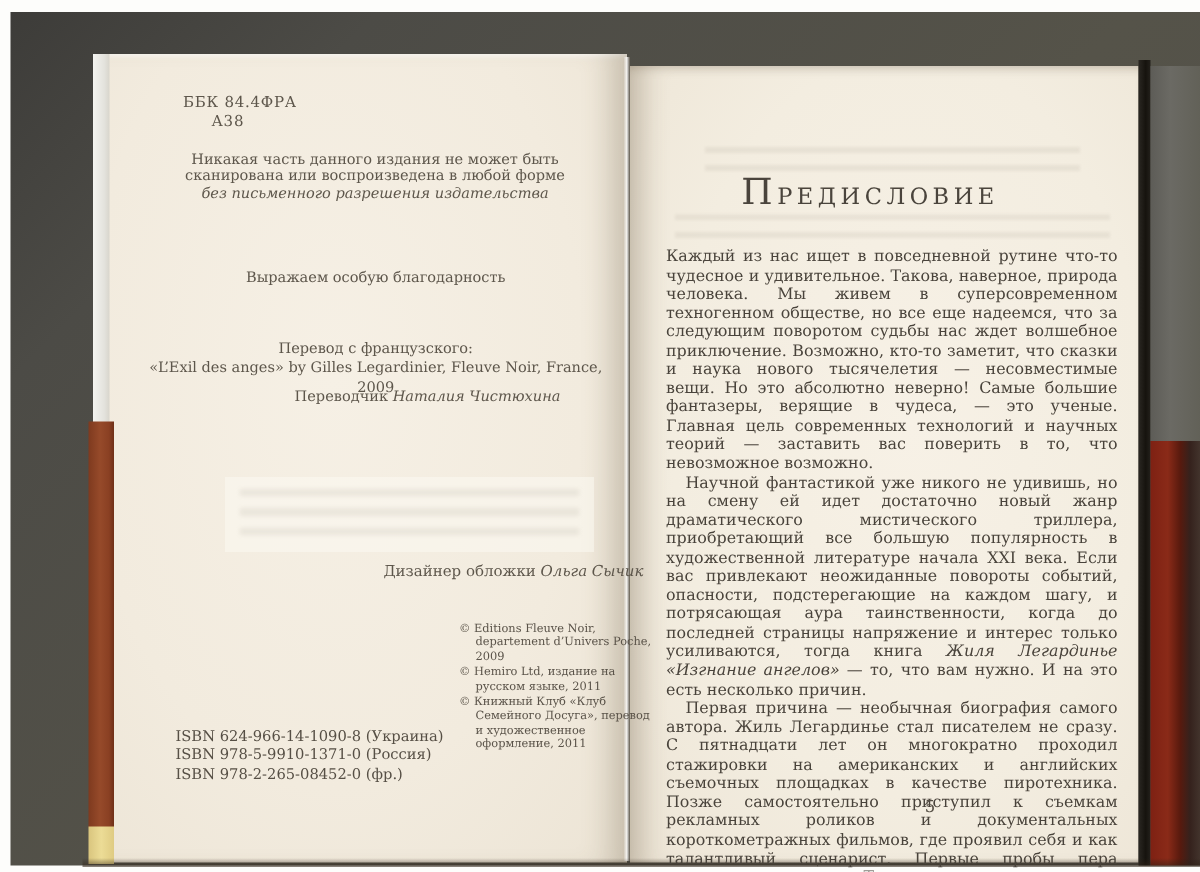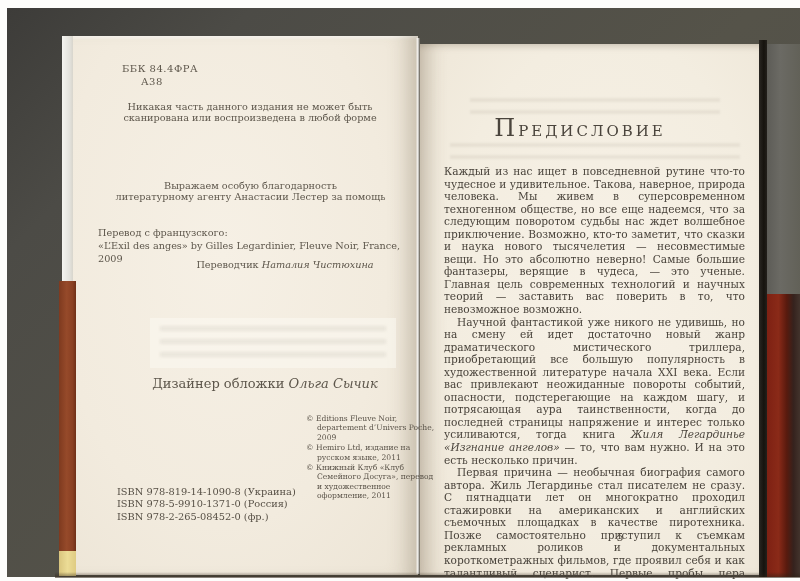--- a/index.html
+++ b/index.html
@@ -69,23 +69,23 @@
     left:160px;top:326px;width:226px;height:34px;
     background:repeating-linear-gradient(180deg,rgba(140,130,115,.12) 0 5px,transparent 5px 13px);
     filter:blur(1.5px);
   }
   
   .lp{color:#5d564b;}
   .bbk{left:122px;top:62px;font-size:10px;line-height:13px;letter-spacing:.5px;}
   .bbk .a38{margin-left:19px;}
   .notice{left:115px;top:101px;width:270px;text-align:center;font-size:9.7px;line-height:11.3px;}
   .ack{left:108px;top:180px;width:285px;text-align:center;font-size:9.7px;line-height:11.3px;}
-  .trans{left:98px;top:226px;width:305px;text-align:left;font-size:9.7px;line-height:13px;}
+  .trans{left:98px;top:226px;width:305px;text-align:center;font-size:9.7px;line-height:13px;}
   .translator{left:135px;top:259px;width:300px;text-align:center;font-size:9.7px;}
-  .designer{left:115px;top:376px;width:300px;text-align:center;font-size:13px;}
+  .designer{left:129px;top:376px;width:300px;text-align:right;font-size:10px;}
   .copyrights{left:306px;top:414px;width:132px;font-size:7.6px;line-height:9.4px;color:#5a5349;}
   .copyrights .c-item{padding-left:11px;text-indent:-11px;margin-bottom:1px;}
   .isbns{left:117px;top:486px;font-size:9.8px;line-height:12.4px;color:#564f45;}
   .it{font-style:italic;}
   
   .preface-title{
     left:430px;top:114px;width:300px;text-align:center;color:#4a443c;
     letter-spacing:3px;font-size:15px;
   }
   .preface-title .cap{font-size:24px;letter-spacing:3px;}
@@ -121,25 +121,25 @@
 <div class="abs erased-inner"></div>
 
 <div class="abs lp bbk">
   <div>ББК 84.4ФРА</div>
   <div class="a38">А38</div>
 </div>
 
 <div class="abs lp notice">
   <div>Никакая часть данного издания не может быть</div>
   <div>сканирована или воспроизведена в любой форме</div>
+  <div class="it">без письменного разрешения издательства</div>
 </div>
 
 <div class="abs lp ack">
   <div>Выражаем особую благодарность</div>
-  <div>литературному агенту Анастасии Лестер за помощь</div>
 </div>
 
 <div class="abs lp trans">
   <div>Перевод с французского:</div>
   <div>«L’Exil des anges» by Gilles Legardinier, Fleuve Noir, France, 2009</div>
 </div>
 
 <div class="abs lp translator">
   <span>Переводчик </span><span class="it">Наталия Чистюхина</span>
 </div>
@@ -148,21 +148,21 @@
   <span>Дизайнер обложки </span><span class="it">Ольга Сычик</span>
 </div>
 
 <div class="abs copyrights">
   <div class="c-item">© Editions Fleuve Noir, departement d’Univers Poche, 2009</div>
   <div class="c-item">© Hemiro Ltd, издание на русском языке, 2011</div>
   <div class="c-item">© Книжный Клуб «Клуб Семейного Досуга», перевод и художественное оформление, 2011</div>
 </div>
 
 <div class="abs isbns">
-  <div>ISBN 978-819-14-1090-8 (Украина)</div>
+  <div>ISBN 624-966-14-1090-8 (Украина)</div>
   <div>ISBN 978-5-9910-1371-0 (Россия)</div>
   <div>ISBN 978-2-265-08452-0 (фр.)</div>
 </div>
 
 <div class="abs preface-title">
   <span class="cap">П</span><span>РЕДИСЛОВИЕ</span>
 </div>
 
 <div class="abs preface-body">
   <p>Каждый из нас ищет в повседневной рутине что-то чудесное и удивительное. Такова, наверное, природа человека. Мы живем в суперсовременном техногенном обществе, но все еще надеемся, что за следующим поворотом судьбы нас ждет волшебное приключение. Возможно, кто-то заметит, что сказки и наука нового тысячелетия — несовместимые вещи. Но это абсолютно неверно! Самые большие фантазеры, верящие в чудеса, — это ученые. Главная цель современных технологий и научных теорий — заставить вас поверить в то, что невозможное возможно.</p>

